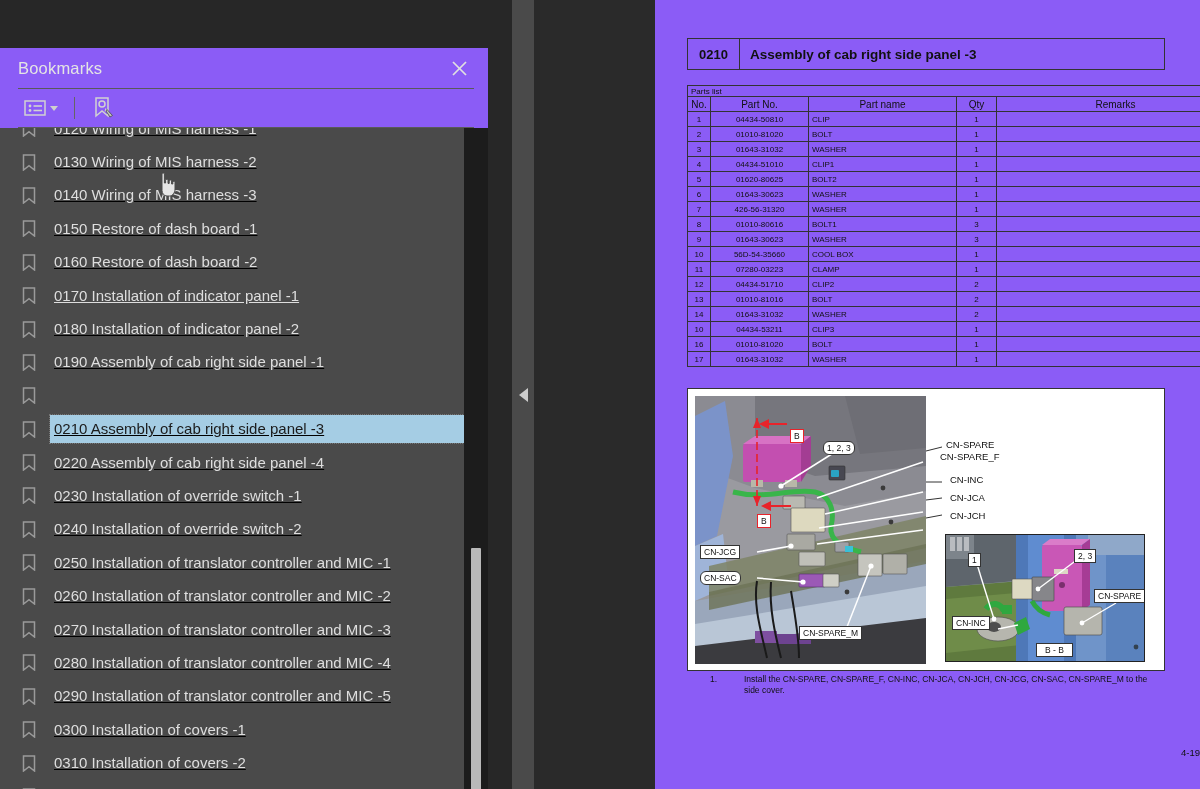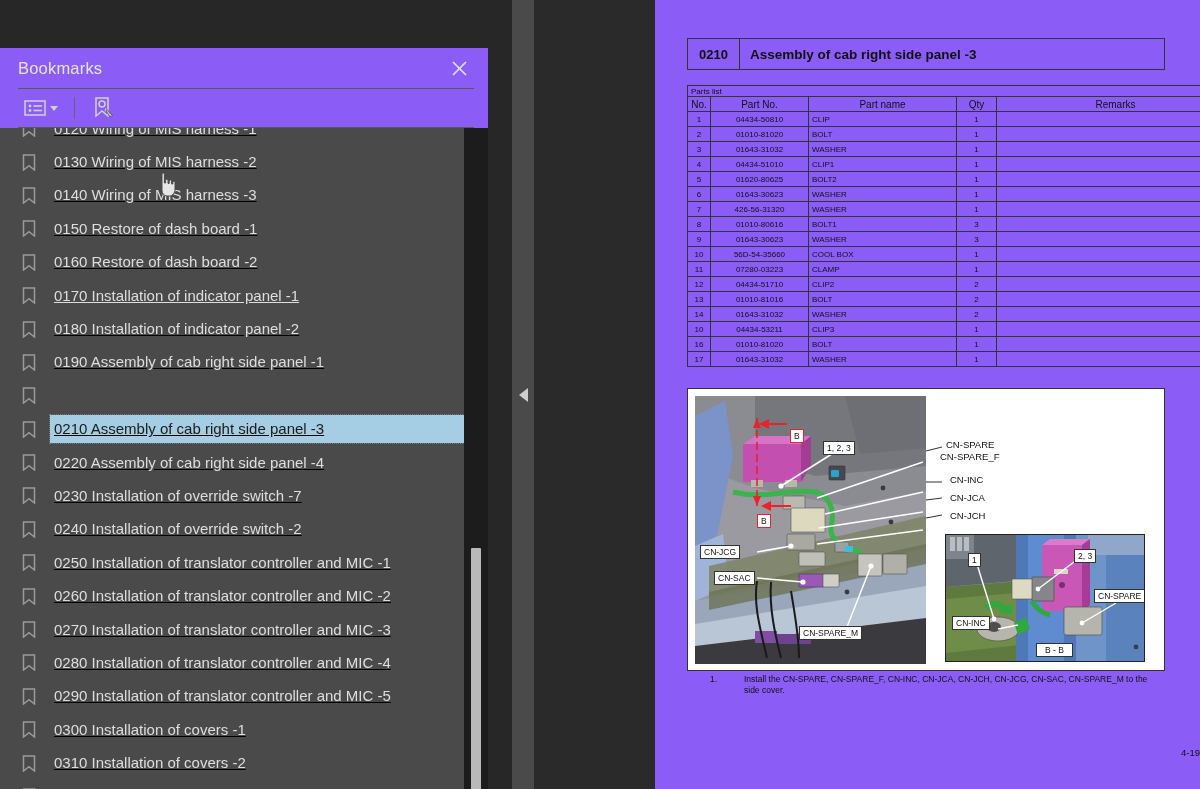--- a/index.html
+++ b/index.html
@@ -342,21 +342,21 @@
               </svg>
             </span>
             <span class="bm-label">0220 Assembly of cab right side panel -4</span>
           </div>
           <div class="bm-item">
             <span class="bm-icon">
               <svg width="14" height="17" viewBox="0 0 14 17">
                 <path d="M1.5 1 H12.5 V16 L7 11.6 L1.5 16 Z" fill="none" stroke="#9a9a9a" stroke-width="1.5"></path>
               </svg>
             </span>
-            <span class="bm-label">0230 Installation of override switch -7</span>
+            <span class="bm-label">0230 Installation of override switch -1</span>
           </div>
           <div class="bm-item">
             <span class="bm-icon">
               <svg width="14" height="17" viewBox="0 0 14 17">
                 <path d="M1.5 1 H12.5 V16 L7 11.6 L1.5 16 Z" fill="none" stroke="#9a9a9a" stroke-width="1.5"></path>
               </svg>
             </span>
             <span class="bm-label">0240 Installation of override switch -2</span>
           </div>
           <div class="bm-item">
@@ -649,23 +649,23 @@
             <line x1="62" y1="182" x2="108" y2="186" stroke="#fff" stroke-width="1.5"></line>
             <line x1="150" y1="236" x2="176" y2="170" stroke="#fff" stroke-width="1.5"></line>
             <circle cx="86" cy="90" r="2.6" fill="#fff"></circle>
             <circle cx="96" cy="150" r="2.6" fill="#fff"></circle>
             <circle cx="108" cy="186" r="2.6" fill="#fff"></circle>
             <circle cx="176" cy="170" r="2.6" fill="#fff"></circle>
           </svg>
 
           <div class="cad-label" style="left:95px; top:33px; border-color:#e8232a; color:#111;">B</div>
           <div class="cad-label" style="left:62px; top:118px; border-color:#e8232a;">B</div>
-          <div class="cad-label" style="left:128px; top:45px;">1, 2, 3</div>
+          <div class="cad-label" style="left:128px; top:45px;border-radius:6px;">1, 2, 3</div>
           <div class="cad-label" style="left:5px; top:149px;">CN-JCG</div>
-          <div class="cad-label" style="left:19px; top:175px;">CN-SAC</div>
+          <div class="cad-label" style="left:5px; top:175px;border-radius:6px;">CN-SAC</div>
           <div class="cad-label" style="left:104px; top:230px;">CN-SPARE_M</div>
         </div>
 
         <svg style="position:absolute; left:238px; top:45px; width:50px; height:130px;">
           <line x1="0" y1="17" x2="16" y2="13" stroke="#333" stroke-width="1"></line>
           <line x1="0" y1="48" x2="16" y2="48" stroke="#333" stroke-width="1"></line>
           <line x1="0" y1="66" x2="16" y2="64" stroke="#333" stroke-width="1"></line>
           <line x1="0" y1="84" x2="16" y2="81" stroke="#333" stroke-width="1"></line>
         </svg>
         <div class="plain-label" style="left:258px; top:50px;">CN-SPARE</div>

